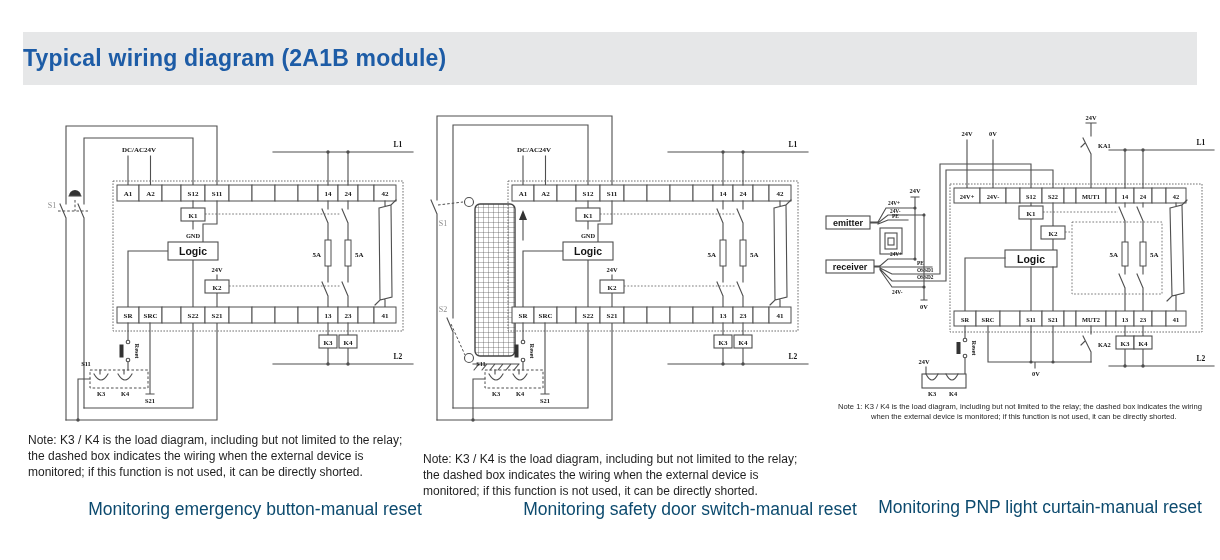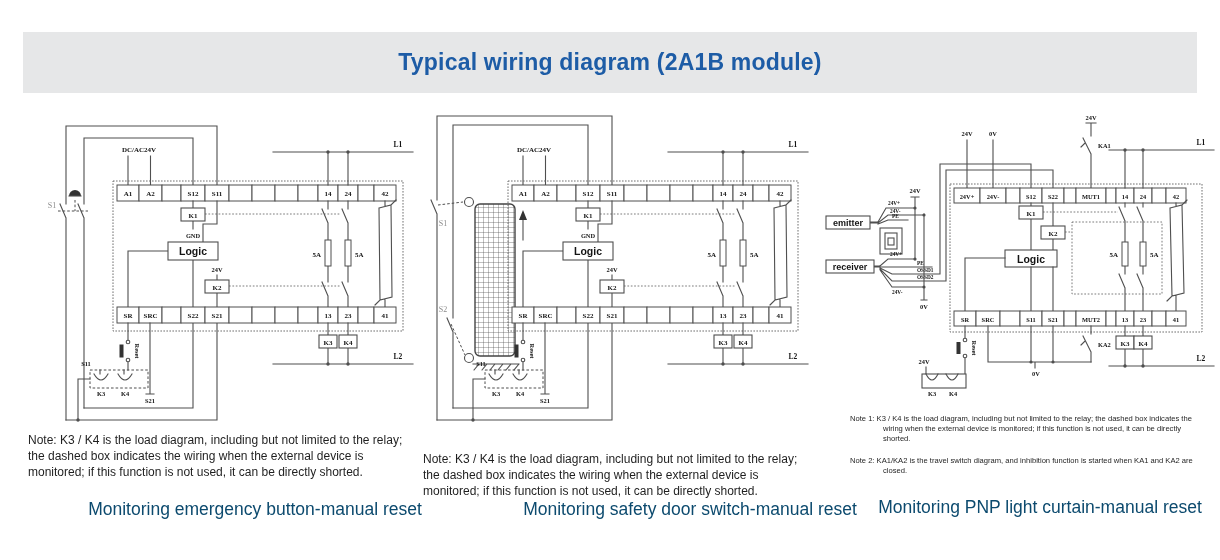--- a/index.html
+++ b/index.html
@@ -1,22 +1,22 @@
 <!DOCTYPE html>
 <html><head>
 <meta charset="utf-8">
 <style>
   html,body{margin:0;padding:0}
   body{width:1220px;height:560px;background:#ffffff;font-family:"Liberation Sans",sans-serif;position:relative;overflow:hidden}
-  .banner{position:absolute;left:23px;top:32px;width:1174px;height:61px;background:#e6e7e8;display:flex;align-items:center;justify-content:center}
+  .banner{position:absolute;left:23px;top:32px;width:1174px;height:53px;background:#e6e7e8;display:flex;align-items:center;}
   .banner h1{margin:0;font-size:23px;font-weight:bold;color:#1d5ca6;letter-spacing:.2px;font-family:"Liberation Sans",sans-serif}
   .diagram{position:absolute}
   .note{position:absolute;font-size:12px;color:#1f1f1f;line-height:1.32}
   .note3{font-size:7.6px}
-  .note3 p{margin:12px;padding-left:33px;text-indent:-33px}
+  .note3 p{margin:0;padding-left:33px;text-indent:-33px}
   .caption{position:absolute;font-size:17.5px;color:#0c4a6e;text-align:center;line-height:1.32}
   svg{overflow:visible;display:block}
   svg text{font-family:"Liberation Serif",serif;fill:#141414;text-anchor:middle}
   .w{fill:none;stroke:#4f4f4f;stroke-width:1.1;stroke-linecap:square}
   .w2{fill:none;stroke:#4f4f4f;stroke-width:2.2}
   .d{fill:none;stroke:#5a5a5a;stroke-width:.8;stroke-dasharray:1.7 1.7}
   .dash{fill:none;stroke:#4f4f4f;stroke-width:1;stroke-dasharray:2.6 2}
   .mod{fill:none;stroke:#707070;stroke-width:1;stroke-dasharray:1.6 1.4}
   .cell{fill:#fff;stroke:#4f4f4f;stroke-width:1}
   .box{fill:#fff;stroke:#4f4f4f;stroke-width:1.1}
@@ -453,15 +453,14 @@
     <path class="w" d="M104,257 V264"></path>
     <rect class="box" x="100" y="264" width="44" height="14"></rect>
     <path class="w" d="M104,264 Q110,276 116,264 M124,264 Q130,276 136,264"></path>
     <text class="t6" x="110" y="286">K3</text>
     <text class="t6" x="131" y="286">K4</text>
   </g>
 </svg>
 </div>
 <div class="note note3" style="left:838px;top:402px;width:372px">
   <p>Note 1: K3 / K4 is the load diagram, including but not limited to the relay; the dashed box indicates the wiring when the external device is monitored; if this function is not used, it can be directly shorted.</p>
-  <p>Note 2: KA1/KA2 is the travel switch diagram, and inhibition function is started when KA1 and KA2 are closed.</p>
 </div>
 <div class="caption" style="left:850px;top:496px;width:380px">Monitoring PNP light curtain-manual reset</div>
 
 </body></html>

